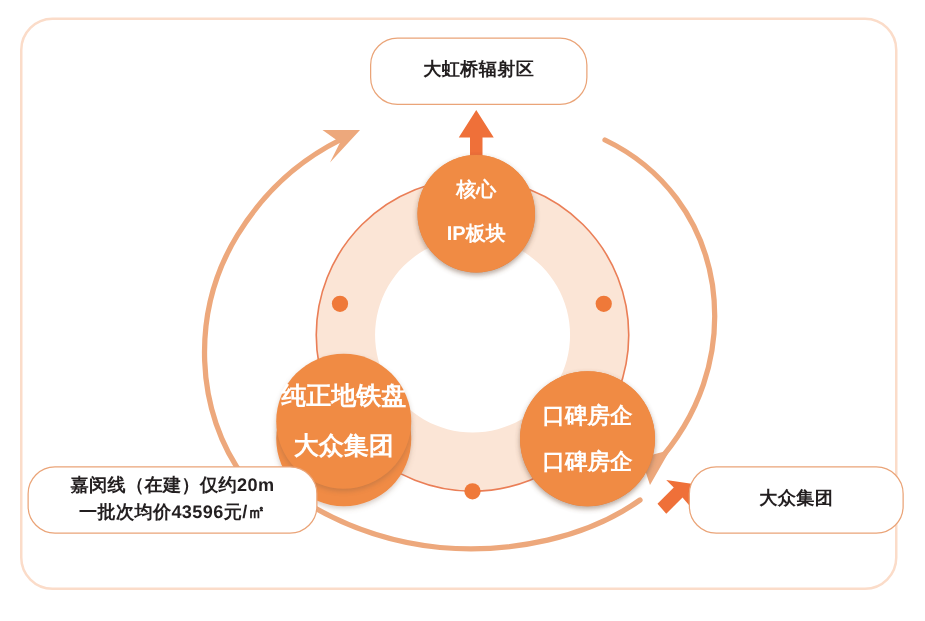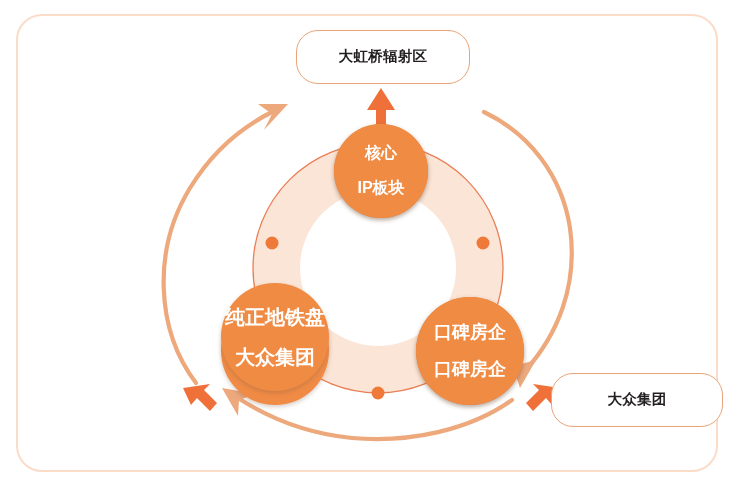--- a/index.html
+++ b/index.html
@@ -137,18 +137,22 @@
 
   <div class="node" id="node-right">
     <span class="l1">口碑房企</span>
     <span class="l2">口碑房企</span>
   </div>
 
   <div class="pill" id="pill-top">
     <span>大虹桥辐射区</span>
   </div>
 
+  <div class="pill" id="pill-left">
+    <span>嘉闵线（在建）仅约20m</span>
+    <span>一批次均价43596元/㎡</span>
+  </div>
 
   <div class="pill" id="pill-right">
     <span>大众集团</span>
   </div>
 
 </div>
 
 </body></html>

